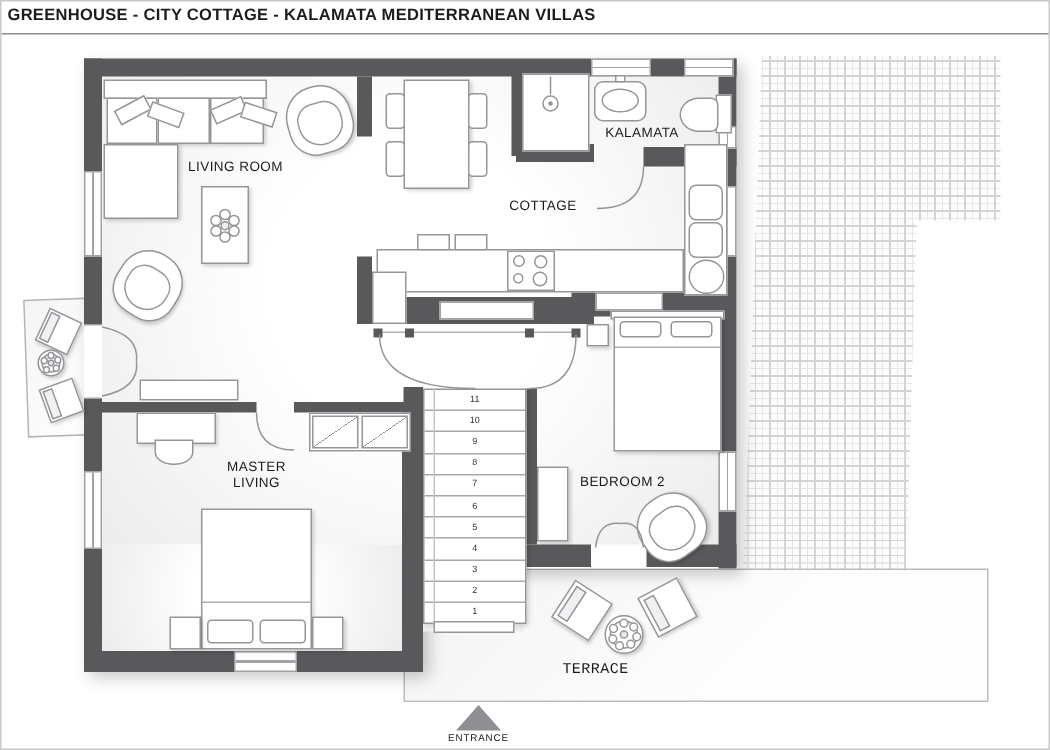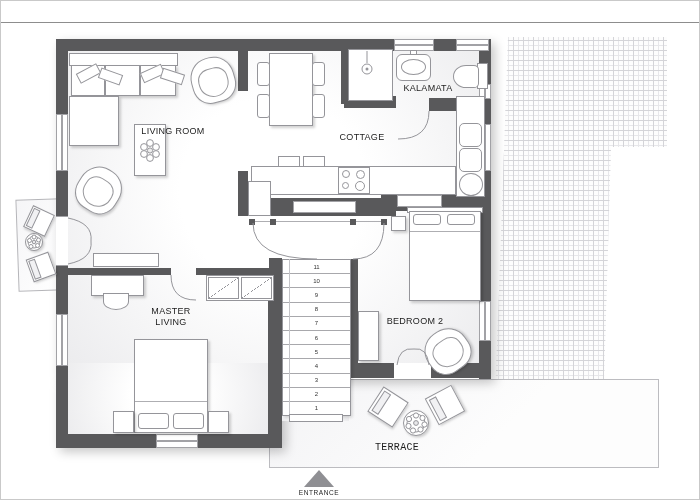--- a/index.html
+++ b/index.html
@@ -241,25 +241,26 @@
       <circle cx="33" cy="241" r="6"></circle>
       <circle cx="33" cy="236" r="2"></circle>
         <circle cx="37.5" cy="239" r="2"></circle>
         <circle cx="36.5" cy="244.5" r="2"></circle>
       <circle cx="30" cy="245.5" r="2"></circle>
         <circle cx="28.5" cy="239.5" r="2"></circle>
       <circle cx="33" cy="241" r="1.8" fill="#e8e8ea"></circle>
     </g>
   </svg>
 
-  <div class="abs label" style="left:172px;top:110px;margin-top:20px;">LIVING ROOM</div>
+  <div class="abs label" style="left:156px;top:110px;">LIVING ROOM</div>
   <div class="abs label" style="left:361px;top:136px;">COTTAGE</div>
   <div class="abs label" style="left:427px;top:87px;">KALAMATA</div>
   <div class="abs label" style="left:170px;top:316px;width:52px;white-space:normal;line-height:1.25;">MASTER LIVING</div>
   <div class="abs label" style="left:414px;top:320px;">BEDROOM 2</div>
   <div class="abs label" id="terrace-label" style="left:396px;top:446px;">TERRACE</div>
 
   <div class="abs" id="entrance-arrow" style="left:303px;top:469px;"></div>
   <div class="abs" id="entrance-label" style="left:318px;top:488px;">ENTRANCE</div>
 
+  <div class="abs" id="title">GREENHOUSE - CITY COTTAGE - KALAMATA MEDITERRANEAN VILLAS</div>
   <div class="abs" id="title-rule"></div>
 
 </div>
 
 </body></html>

